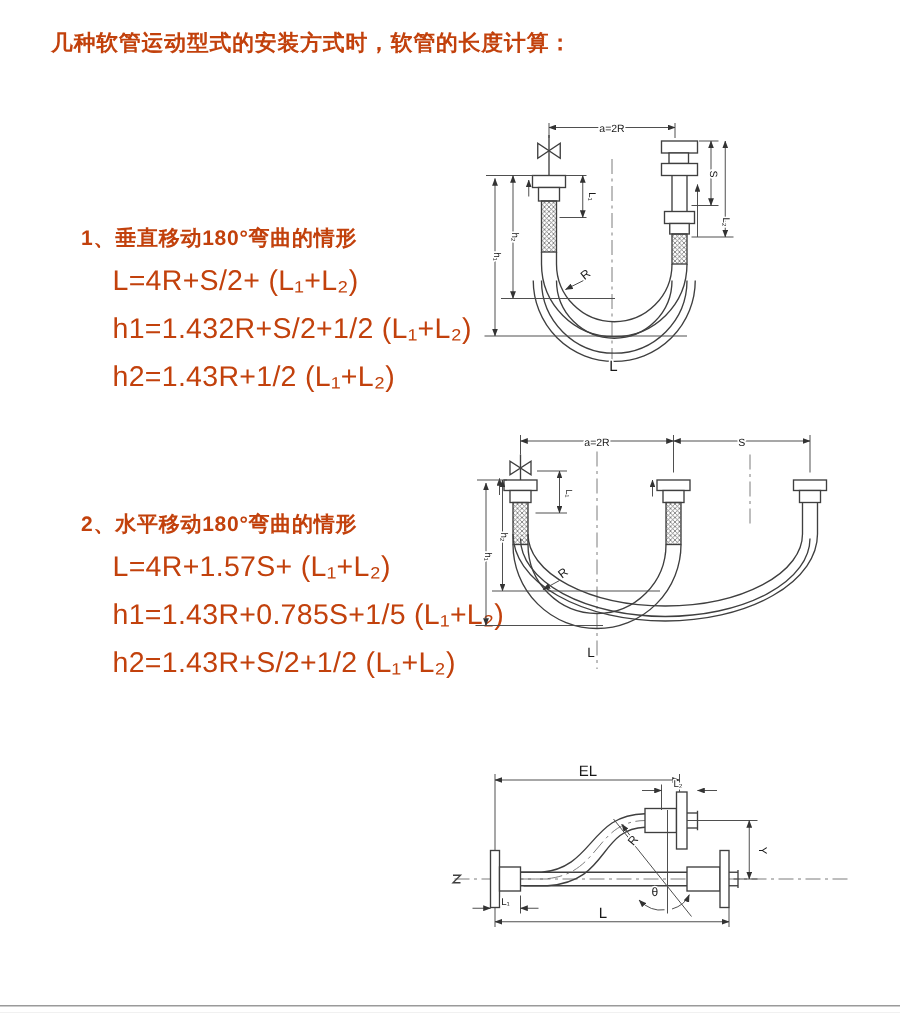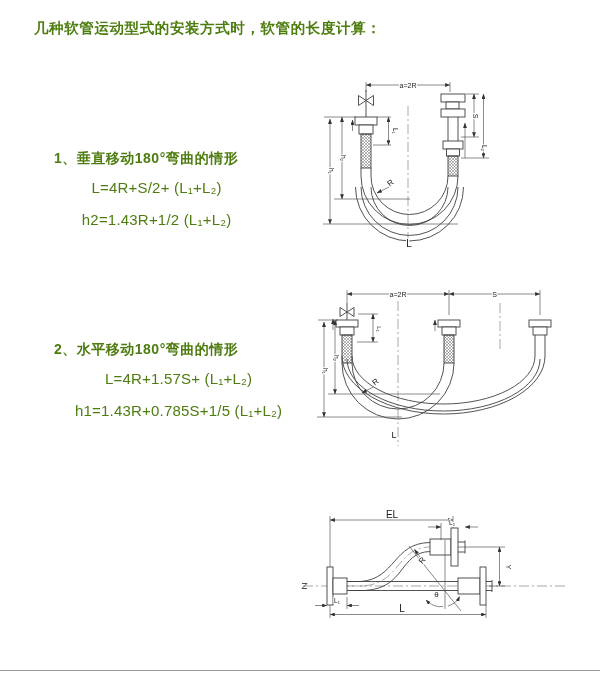--- a/index.html
+++ b/index.html
@@ -1,25 +1,25 @@
 <!DOCTYPE html>
 <html><head>
 <meta charset="utf-8">
 <style>
   html,body{margin:0;padding:0;background:#e8e8e8;}
   .page{
     position:relative;width:600px;height:675px;margin:0 auto;background:#ffffff;
-    font-family:"Liberation Sans","DejaVu Sans",sans-serif;color:#4d7c0f;overflow:hidden;
+    font-family:"Liberation Sans","DejaVu Sans",sans-serif;color:#c2410c;overflow:hidden;
   }
   .bottom-rule{position:absolute;left:0;top:670px;width:600px;height:1px;background:#9a9a9a;}
   .title{position:absolute;left:34px;top:19px;font-size:14.5px;font-weight:700;letter-spacing:.6px;white-space:nowrap;}
   .sec{position:absolute;left:54px;white-space:nowrap;}
   .sec .hd{font-size:14px;font-weight:700;letter-spacing:.5px;margin-top:48px;}
   .sec .fms{margin-top:4px;}
-  .sec .fm{margin-left:21px;height:32px;line-height:32px;font-size:15px;letter-spacing:.2px;text-align:center;}
+  .sec .fm{margin-left:21px;height:32px;line-height:32px;font-size:19px;letter-spacing:.2px;}
   .dia{position:absolute;}
   
   .dr{stroke:#3f3f3f;stroke-width:.9;fill:none;}
   .drf{stroke:#3f3f3f;stroke-width:.9;fill:#ffffff;}
   .hx{stroke:#3f3f3f;stroke-width:.9;}
   .dm{stroke:#4a4a4a;stroke-width:.65;fill:none;}
   .cl{stroke:#6e6e6e;stroke-width:.6;fill:none;stroke-dasharray:10 3 2 3;}
   svg text{
     font-family:"Liberation Sans","DejaVu Sans",sans-serif;fill:#191919;
     paint-order:stroke;stroke:#ffffff;stroke-width:2.2px;stroke-linejoin:round;
@@ -29,29 +29,31 @@
 <body>
 
 <div class="page">
 
   <div class="title">几种软管运动型式的安装方式时，软管的长度计算：</div>
 
   <div class="sec" style="top:102px">
     <div class="hd">1、垂直移动180°弯曲的情形</div>
     <div class="fms">
       <div class="fm">L=4R+S/2+ (L₁+L₂)</div>
+      <div class="fm">h1=1.432R+S/2+1/2 (L₁+L₂)</div>
       <div class="fm">h2=1.43R+1/2 (L₁+L₂)</div>
     </div>
   </div>
 
   <div class="sec" style="top:293px">
     <div class="hd">2、水平移动180°弯曲的情形</div>
     <div class="fms">
       <div class="fm">L=4R+1.57S+ (L₁+L₂)</div>
       <div class="fm">h1=1.43R+0.785S+1/5 (L₁+L₂)</div>
+      <div class="fm">h2=1.43R+S/2+1/2 (L₁+L₂)</div>
     </div>
   </div>
 
   <div class="sec" style="top:520px">
   </div>
 
   <svg class="dia" style="left:313px;top:72px" width="282" height="190" viewBox="313 72 282 190">
     <defs>
       <marker id="ma" viewBox="0 0 8 6" refX="7.5" refY="3" markerWidth="8" markerHeight="6" orient="auto-start-reverse">
         <path d="M0,0 L8,3 L0,6 Z" fill="#333"></path>

